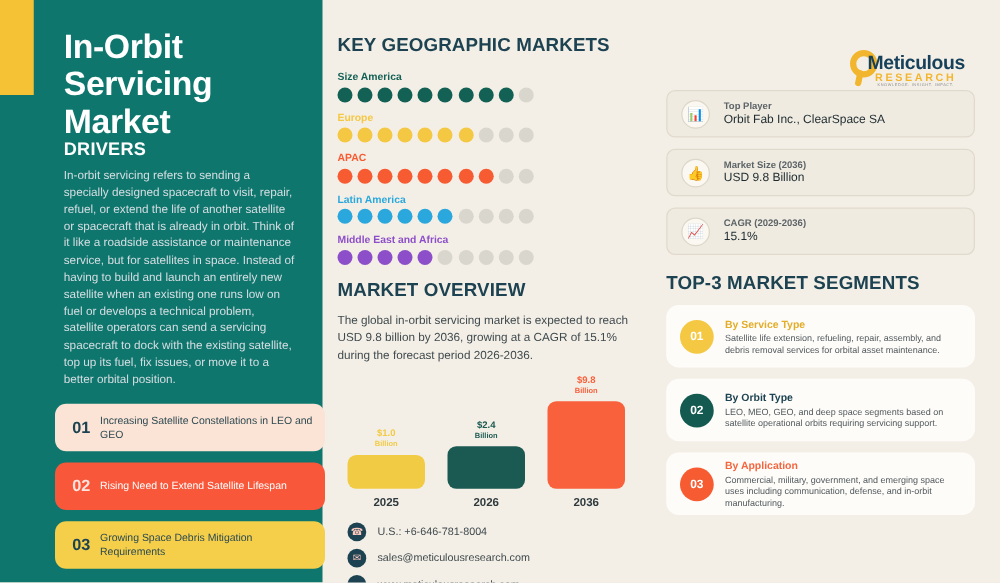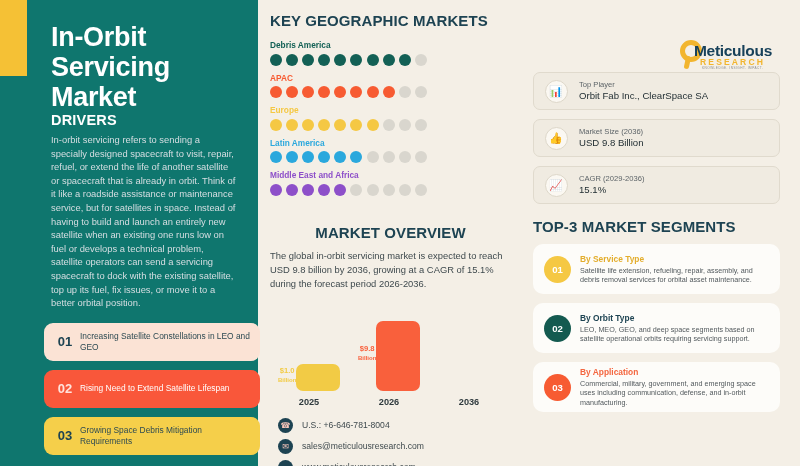--- a/index.html
+++ b/index.html
@@ -50,40 +50,40 @@
   .dc1 .driver-num { color:#1d4352; }
   .dc1 .driver-text { color:#2d4a52; }
   .dc2 { background:#f9573a; }
   .dc2 .driver-num { color:#ffe3dc; }
   .dc2 .driver-text { color:#ffffff; }
   .dc3 { background:#f5cf4a; }
   .dc3 .driver-num { color:#1d4352; }
   .dc3 .driver-text { color:#2d4a52; }
 
   
-  .middle { width:267px; flex:none; padding:12px 14px 0 12px; }
+  .middle { width:267px; flex:none; padding:28px 14px 0 12px; }
   .sec-title {
     color:#1d4352; font-size:15px; font-weight:bold;
     letter-spacing:.1px;
   }
   .region-block { margin-top:11px; }
   .region-row { margin-bottom:7px; }
   .region-name { font-size:8.3px; font-weight:bold; margin-bottom:3.5px; }
   .dots { display:flex; gap:4.1px; }
   .dot { width:12px; height:12px; border-radius:50%; background:#d9d6ce; }
 
-  .mo-head { margin-top:28px;text-align:center; }
+  .mo-head { margin-top:12px; }
   .mo-body {
     font-size:9.4px; line-height:14px; color:#3f4a4e;
     margin-top:8px; width:240px;
   }
 
   
   .chart { margin-top:12px; height:88px; display:flex; align-items:flex-end; gap:18px; padding-left:8px; }
-  .bar-col { width:62px; display:flex; flex-direction:row; align-items:center; }
+  .bar-col { width:62px; display:flex; flex-direction:column; align-items:center; }
   .bar-lab { font-size:7.6px; font-weight:bold; line-height:8.6px; text-align:center; margin-bottom:3px; }
   .bar-lab .unit { font-size:6px; display:block; font-weight:bold; }
   .bar { width:62px; border-radius:7px; }
   .x-labels { display:flex; gap:18px; padding-left:8px; margin-top:6px; }
   .x-lab { width:62px; text-align:center; font-size:9.2px; font-weight:bold; color:#2f3a3e; }
 
   .contacts { margin-top:11px; padding-left:8px; }
   .contact-row { display:flex; align-items:center; margin-bottom:6px; }
   .c-icon {
     width:15px; height:15px; border-radius:50%; background:#1d4352;
@@ -105,21 +105,21 @@
     background:#f0ebe1; border:1px solid #e0dacd; border-radius:7px;
     height:38px; display:flex; align-items:center; padding:0 11px;
     margin-bottom:9px;
   }
   .stat-icon {
     width:23px; height:23px; border-radius:50%;
     background:#fbf8f2; border:1px solid #ddd7c9;
     display:flex; align-items:center; justify-content:center;
     flex:none; margin-right:11px; font-size:11px;
   }
-  .stat-label { font-size:7.6px; color:#5d6468; line-height:10px; }
+  .stat-label { font-size:7.6px; color:#5d6468; line-height:10px;font-weight:bold; }
   .stat-value { font-size:9.6px; font-weight:normal; color:#1d2a2f; line-height:12px; }
 
   .seg-head { margin-top:14px; }
   .seg-card {
     background:#fdfcf9; border-radius:10px; height:50px;
     display:flex; align-items:center; margin-top:9px;
     padding-left:4px;
   }
   .seg-num {
     width:27px; height:27px; border-radius:50%; flex:none;
@@ -152,60 +152,60 @@
           <div class="driver-num">03</div>
           <div class="driver-text">Growing Space Debris Mitigation Requirements</div>
         </div>
       </div>
   </div>
 
   <div class="middle">
     <div class="sec-title">KEY GEOGRAPHIC MARKETS</div>
     <div class="region-block" id="region-block">
         <div class="region-row">
-          <div class="region-name" style="color: rgb(19, 96, 85);">Debris America</div>
-          <div class="dots">
-            <div class="dot" style="background: rgb(19, 96, 85);"></div>
-            <div class="dot" style="background: rgb(19, 96, 85);"></div>
-            <div class="dot" style="background: rgb(19, 96, 85);"></div>
-            <div class="dot" style="background: rgb(19, 96, 85);"></div>
-            <div class="dot" style="background: rgb(19, 96, 85);"></div>
-            <div class="dot" style="background: rgb(19, 96, 85);"></div>
-            <div class="dot" style="background: rgb(19, 96, 85);"></div>
-            <div class="dot" style="background: rgb(19, 96, 85);"></div>
-            <div class="dot" style="background: rgb(19, 96, 85);"></div>
+          <div class="region-name" style="color: rgb(19, 96, 85);">Size America</div>
+          <div class="dots">
+            <div class="dot" style="background: rgb(19, 96, 85);"></div>
+            <div class="dot" style="background: rgb(19, 96, 85);"></div>
+            <div class="dot" style="background: rgb(19, 96, 85);"></div>
+            <div class="dot" style="background: rgb(19, 96, 85);"></div>
+            <div class="dot" style="background: rgb(19, 96, 85);"></div>
+            <div class="dot" style="background: rgb(19, 96, 85);"></div>
+            <div class="dot" style="background: rgb(19, 96, 85);"></div>
+            <div class="dot" style="background: rgb(19, 96, 85);"></div>
+            <div class="dot" style="background: rgb(19, 96, 85);"></div>
+            <div class="dot" style="background: rgb(217, 214, 206);"></div>
+          </div>
+        </div>
+        <div class="region-row">
+          <div class="region-name" style="color: rgb(245, 200, 67);">Europe</div>
+          <div class="dots">
+            <div class="dot" style="background: rgb(245, 200, 67);"></div>
+            <div class="dot" style="background: rgb(245, 200, 67);"></div>
+            <div class="dot" style="background: rgb(245, 200, 67);"></div>
+            <div class="dot" style="background: rgb(245, 200, 67);"></div>
+            <div class="dot" style="background: rgb(245, 200, 67);"></div>
+            <div class="dot" style="background: rgb(245, 200, 67);"></div>
+            <div class="dot" style="background: rgb(245, 200, 67);"></div>
+            <div class="dot" style="background: rgb(217, 214, 206);"></div>
+            <div class="dot" style="background: rgb(217, 214, 206);"></div>
             <div class="dot" style="background: rgb(217, 214, 206);"></div>
           </div>
         </div>
         <div class="region-row">
           <div class="region-name" style="color: rgb(247, 91, 50);">APAC</div>
           <div class="dots">
             <div class="dot" style="background: rgb(247, 91, 50);"></div>
             <div class="dot" style="background: rgb(247, 91, 50);"></div>
             <div class="dot" style="background: rgb(247, 91, 50);"></div>
             <div class="dot" style="background: rgb(247, 91, 50);"></div>
             <div class="dot" style="background: rgb(247, 91, 50);"></div>
             <div class="dot" style="background: rgb(247, 91, 50);"></div>
             <div class="dot" style="background: rgb(247, 91, 50);"></div>
             <div class="dot" style="background: rgb(247, 91, 50);"></div>
-            <div class="dot" style="background: rgb(217, 214, 206);"></div>
-            <div class="dot" style="background: rgb(217, 214, 206);"></div>
-          </div>
-        </div>
-        <div class="region-row">
-          <div class="region-name" style="color: rgb(245, 200, 67);">Europe</div>
-          <div class="dots">
-            <div class="dot" style="background: rgb(245, 200, 67);"></div>
-            <div class="dot" style="background: rgb(245, 200, 67);"></div>
-            <div class="dot" style="background: rgb(245, 200, 67);"></div>
-            <div class="dot" style="background: rgb(245, 200, 67);"></div>
-            <div class="dot" style="background: rgb(245, 200, 67);"></div>
-            <div class="dot" style="background: rgb(245, 200, 67);"></div>
-            <div class="dot" style="background: rgb(245, 200, 67);"></div>
-            <div class="dot" style="background: rgb(217, 214, 206);"></div>
             <div class="dot" style="background: rgb(217, 214, 206);"></div>
             <div class="dot" style="background: rgb(217, 214, 206);"></div>
           </div>
         </div>
         <div class="region-row">
           <div class="region-name" style="color: rgb(42, 168, 221);">Latin America</div>
           <div class="dots">
             <div class="dot" style="background: rgb(42, 168, 221);"></div>
             <div class="dot" style="background: rgb(42, 168, 221);"></div>
             <div class="dot" style="background: rgb(42, 168, 221);"></div>
@@ -235,20 +235,24 @@
         </div>
       </div>
 
     <div class="sec-title mo-head">MARKET OVERVIEW</div>
     <div class="mo-body">The global in-orbit servicing market is expected to reach USD 9.8 billion by 2036, growing at a CAGR of 15.1% during the forecast period 2026-2036.</div>
 
     <div class="chart" id="bar-chart">
         <div class="bar-col">
           <div class="bar-lab" style="color: rgb(242, 203, 69);"><span>$1.0</span><span class="unit">Billion</span></div>
           <div class="bar" style="height: 27px; background: rgb(242, 203, 69);"></div>
+        </div>
+        <div class="bar-col">
+          <div class="bar-lab" style="color: rgb(27, 90, 82);"><span>$2.4</span><span class="unit">Billion</span></div>
+          <div class="bar" style="height: 34px; background: rgb(27, 90, 82);"></div>
         </div>
         <div class="bar-col">
           <div class="bar-lab" style="color: rgb(249, 96, 60);"><span>$9.8</span><span class="unit">Billion</span></div>
           <div class="bar" style="height: 70px; background: rgb(249, 96, 60);"></div>
         </div>
       </div>
     <div class="x-labels" id="x-labels">
         <div class="x-lab">2025</div>
         <div class="x-lab">2026</div>
         <div class="x-lab">2036</div>

